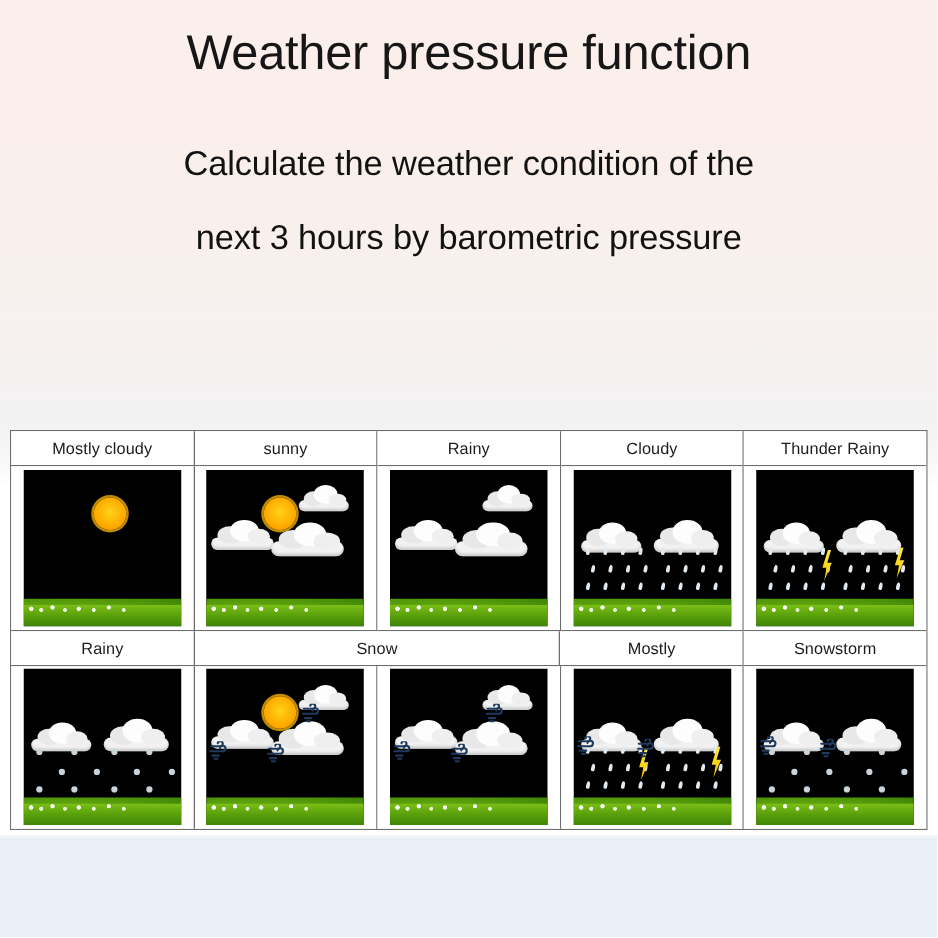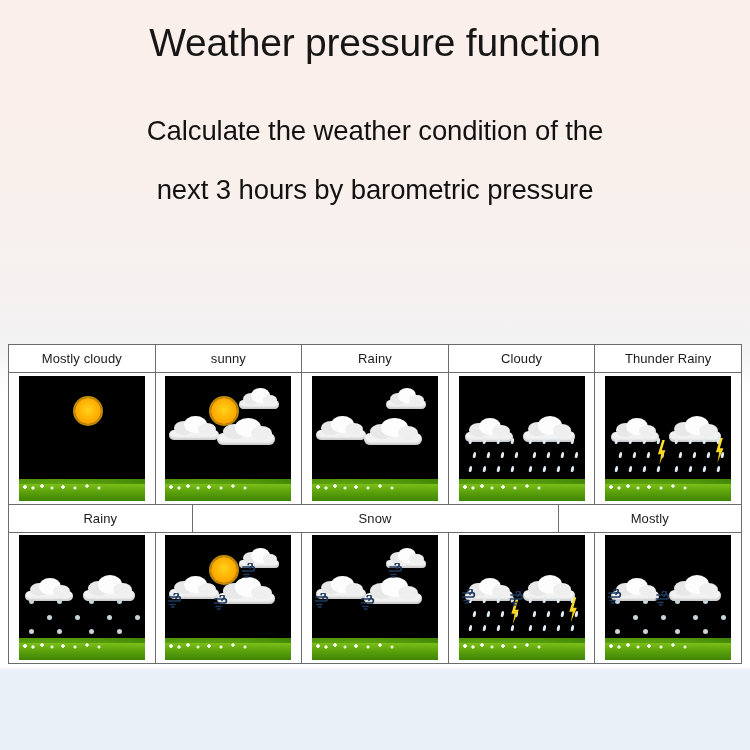--- a/index.html
+++ b/index.html
@@ -350,20 +350,21 @@
           </div>
           <div class="bolt" style="left: 52px; top: 64px;"></div>
           <div class="bolt" style="left: 110px; top: 62px;"></div>
         </div>
       </div>
     </div>
     <div class="t-row header-row">
       <div class="hcell">Rainy</div>
       <div class="hcell span2">Snow</div>
       <div class="hcell">Mostly</div>
+      <div class="hcell">Snowstorm</div>
     </div>
     <div class="t-row image-row">
       <div class="icell">
         <div class="scene">
           <div class="ground-hill"></div>
           <div class="ground"></div>
           <div class="cloud" style="left: 6px; top: 44px; width: 48px; height: 22px;">
             <div class="body"></div>
             <div class="p1"></div>
             <div class="p2"></div>

